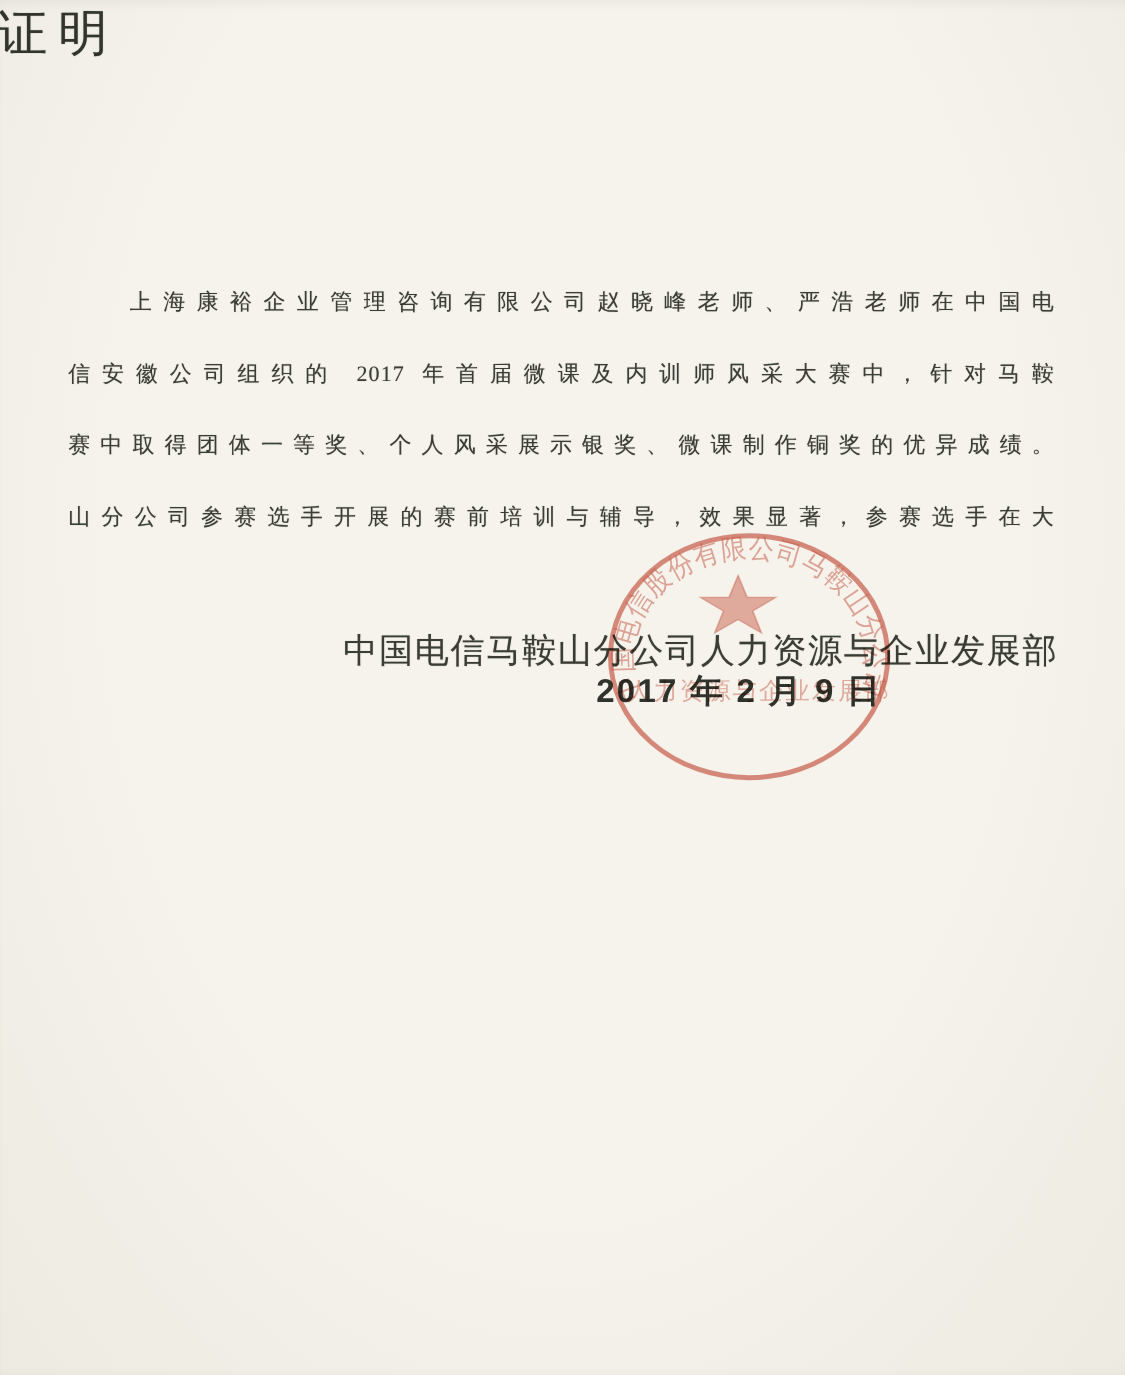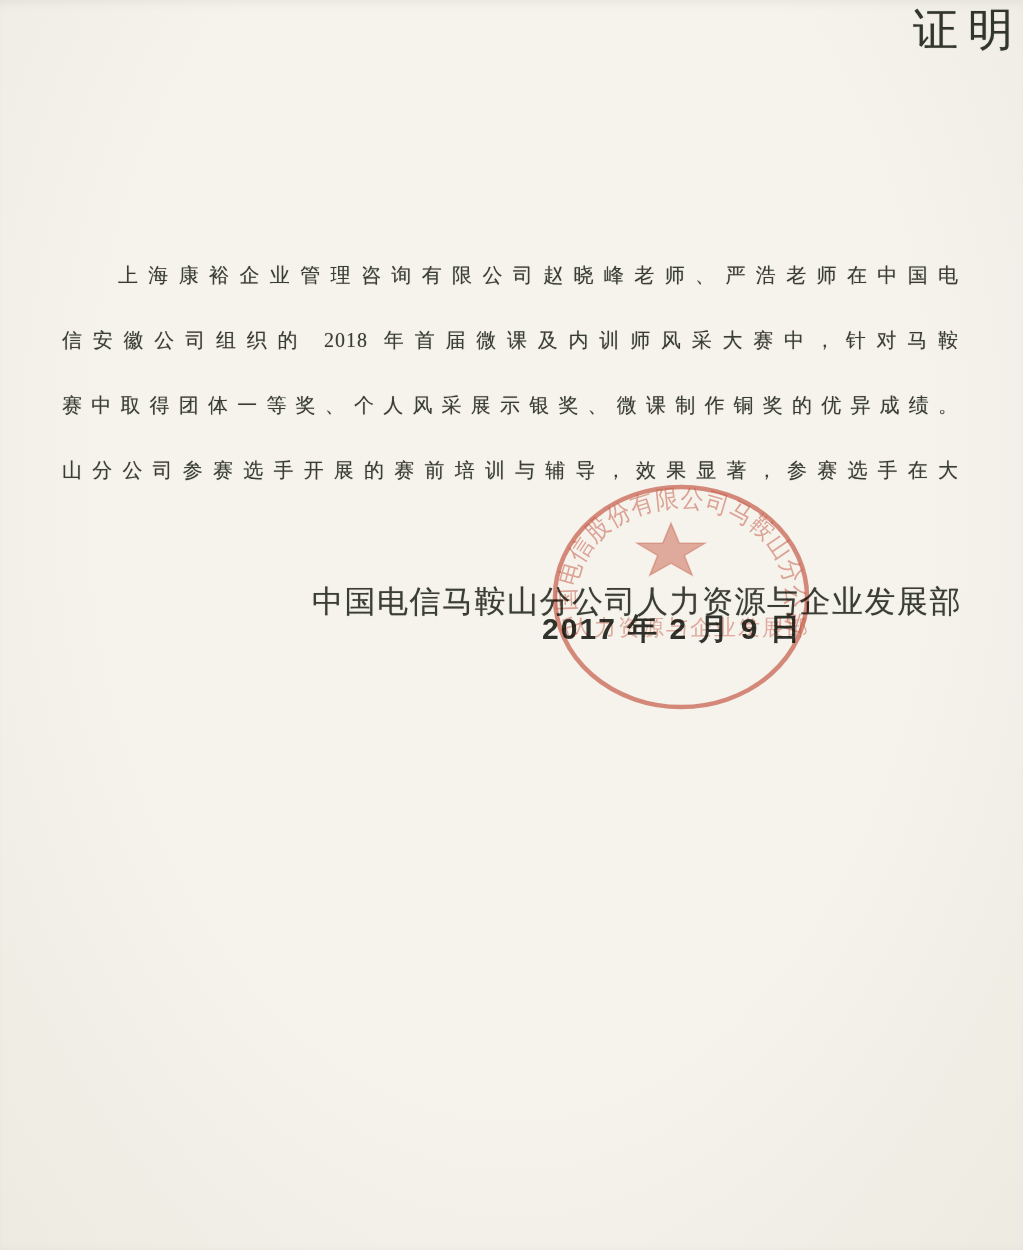--- a/index.html
+++ b/index.html
@@ -18,21 +18,21 @@
     position:relative;
     width:1023px;height:1250px;
     background:radial-gradient(ellipse at 50% 38%, var(--paper) 55%, var(--paper-edge) 100%);
     box-shadow:inset 0 8px 14px -8px rgba(0,0,0,0.08), inset 0 -6px 12px -8px rgba(0,0,0,0.05);
     overflow:hidden;
     color:var(--ink);
   }
   .title{
     position:absolute;
     left:0; top:112; width:1023px;
-    text-align:right;
+    text-align:left;
     font-size:45px;
     line-height:60px;
     letter-spacing:10px;
     text-indent:-2px;
     font-weight:500;
     color:#31352b;
     text-shadow:0 0 1px rgba(52,58,46,0.45);
   }
   .body-text{
     position:absolute;
@@ -49,21 +49,20 @@
   }
   .body-text .line.indent{ padding-left:56px; }
   .signature{
     position:absolute;
     top:575px; right:61px;
     font-size:31px;
     line-height:34px;
     letter-spacing:1.5px;
     white-space:nowrap;
     text-shadow:0 0 1px rgba(52,58,46,0.4);
-    margin-top:10px;
   }
   .date{
     position:absolute;
     top:612px; left:422px; width:500px;
     text-align:center;
     font-size:30px;
     line-height:34px;
     letter-spacing:2px;
     font-family:"Liberation Sans", sans-serif;
     font-weight:700;
@@ -85,21 +84,21 @@
 </style>
 </head>
 <body>
 
 <div class="page">
 
   <div class="title">证明</div>
 
   <div class="body-text">
     <div class="line indent">上海康裕企业管理咨询有限公司赵晓峰老师、严浩老师在中国电</div>
-    <div class="line">信安徽公司组织的 2018 年首届微课及内训师风采大赛中，针对马鞍</div>
+    <div class="line">信安徽公司组织的 2017 年首届微课及内训师风采大赛中，针对马鞍</div>
     <div class="line">赛中取得团体一等奖、个人风采展示银奖、微课制作铜奖的优异成绩。</div>
     <div class="line">山分公司参赛选手开展的赛前培训与辅导，效果显著，参赛选手在大</div>
   </div>
 
   <div class="signature">中国电信马鞍山分公司人力资源与企业发展部</div>
 
   <div class="date">2017 年 2 月 9 日</div>
 
   <svg class="seal" viewBox="0 0 264 230" aria-hidden="true">
     <defs>

